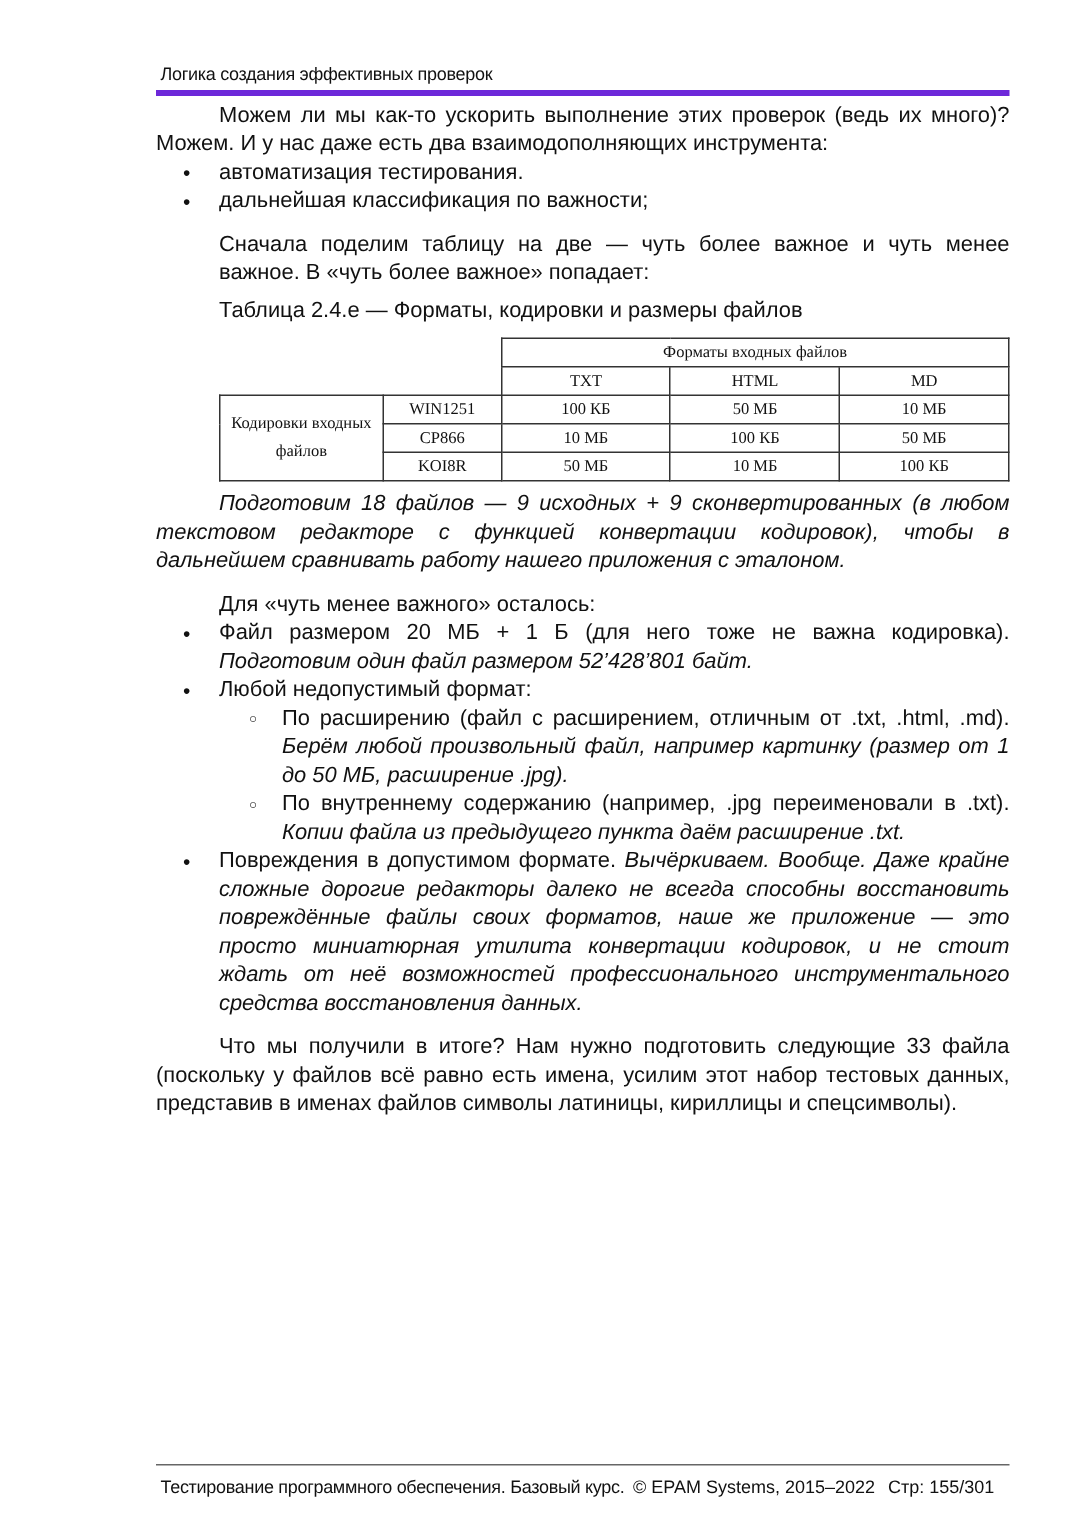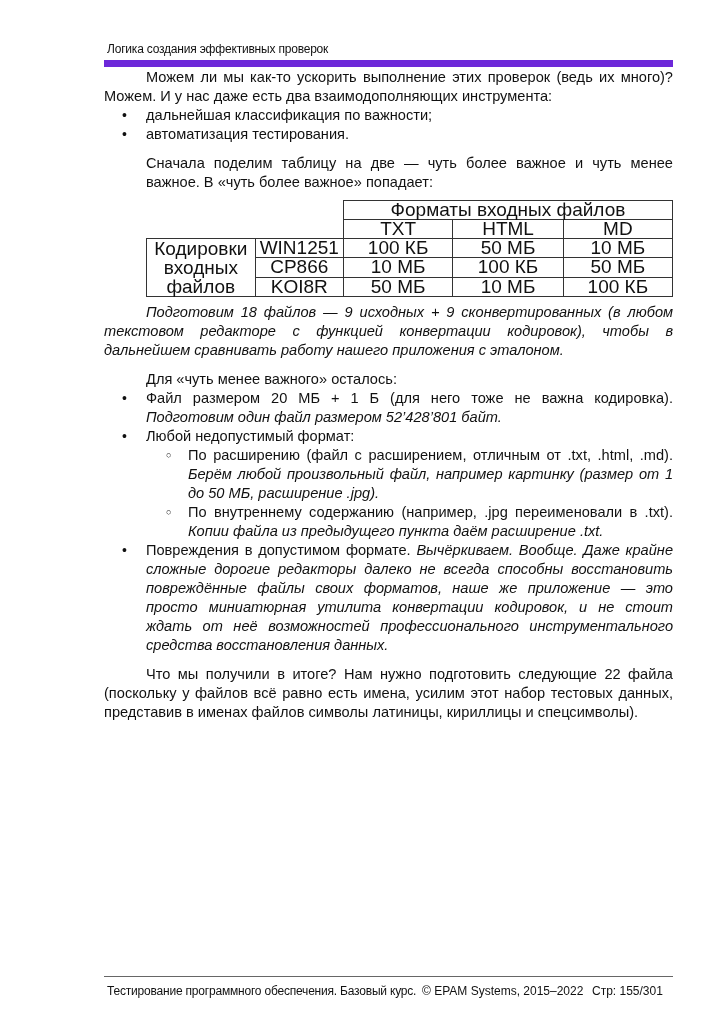--- a/index.html
+++ b/index.html
@@ -1,56 +1,57 @@
 <!DOCTYPE html>
 <html><head>
   <meta charset="utf-8">
   <style>
     html, body { margin:0; padding:0; background:#ffffff; }
     body { width:725px; height:1024px; position:relative; overflow:hidden;
       font-family:"Liberation Sans", sans-serif; color:#111; }
     .header { position:absolute; left:104px; top:40px; width:569px; height:20px;
-      border-bottom:7px solid #6d28d9; font-size:12px; letter-spacing:-0.2px; }
+      border-bottom:4px solid #6d28d9; font-size:12px; letter-spacing:-0.2px; }
     .header span { position:absolute; left:3px; top:2px; }
     .content { position:absolute; left:104px; top:68px; width:569px; font-size:14.6px; line-height:19px; }
     p { margin:0; text-align:justify; }
     .indent { text-indent:42px; }
     .block-indent { padding-left:42px; }
     ul.l1 { list-style:none; margin:0; padding:0; }
     ul.l1 > li { position:relative; padding-left:42px; text-align:justify; }
     ul.l1 > li::before { content:"•"; position:absolute; left:18px; top:0; font-size:14px; }
     ul.l2 { list-style:none; margin:0; padding:0; }
     ul.l2 > li { position:relative; padding-left:42px; text-align:justify; }
     ul.l2 > li::before { content:"○"; position:absolute; left:20px; top:0; font-size:9px; }
     i { font-style:italic; }
     .caption { margin-top:6px; padding-left:42px; }
-    table { border-collapse:collapse; margin-left:42px; margin-top:8px; font-size:19px; }
+    table { border-collapse:collapse; margin-left:42px; margin-top:8px; font-size:11px;font-family:Liberation Serif, serif; }
     td { border:1px solid #333; text-align:center; padding:0 4px; height:18px; line-height:18px; }
     td.blank { border:none; }
     .footer { position:absolute; left:104px; top:976px; width:569px; border-top:1px solid #666; font-size:12px; }
     .footer .f1 { position:absolute; left:3px; top:7px; letter-spacing:-0.2px; }
     .footer .f2 { position:absolute; left:318px; top:7px; }
     .footer .f3 { position:absolute; left:488px; top:7px; }
     .gap6 { height:6px; } .gap10 { height:10px; }
   </style>
 </head>
 <body>
 
 <div class="header">
   <span>Логика создания эффективных проверок</span>
 </div>
 
 <div class="content">
   <p class="indent">Можем ли мы как-то ускорить выполнение этих проверок (ведь их много)? Можем. И у нас даже есть два взаимодополняющих инструмента:</p>
   <ul class="l1">
+    <li>автоматизация тестирования.</li>
     <li>дальнейшая классификация по важности;</li>
-    <li>автоматизация тестирования.</li>
   </ul>
   <div class="gap10"></div>
   <p class="block-indent">Сначала поделим таблицу на две — чуть более важное и чуть менее важное. В «чуть более важное» попадает:</p>
+  <p class="caption">Таблица 2.4.е — Форматы, кодировки и размеры файлов</p>
 
   <table>
     <tbody>
         <tr>
       <td class="blank" colspan="2" rowspan="2"></td>
       <td colspan="3">Форматы входных файлов</td>
     </tr>
     <tr>
       <td style="width:104px">TXT</td>
       <td style="width:104px">HTML</td>
@@ -86,20 +87,20 @@
     <li><span>Файл размером 20 МБ + 1 Б (для него тоже не важна кодировка). </span><i>Подготовим один файл размером 52’428’801 байт.</i></li>
     <li><span>Любой недопустимый формат:</span>
       <ul class="l2">
         <li><span>По расширению (файл с расширением, отличным от .txt, .html, .md). </span><i>Берём любой произвольный файл, например картинку (размер от 1 до 50 МБ, расширение .jpg).</i></li>
         <li><span>По внутреннему содержанию (например, .jpg переименовали в .txt). </span><i>Копии файла из предыдущего пункта даём расширение .txt.</i></li>
       </ul>
     </li>
     <li><span>Повреждения в допустимом формате. </span><i>Вычёркиваем. Вообще. Даже крайне сложные дорогие редакторы далеко не всегда способны восстановить повреждённые файлы своих форматов, наше же приложение — это просто миниатюрная утилита конвертации кодировок, и не стоит ждать от неё возможностей профессионального инструментального средства восстановления данных.</i></li>
   </ul>
   <div class="gap10"></div>
-  <p class="indent">Что мы получили в итоге? Нам нужно подготовить следующие 22 файла (поскольку у файлов всё равно есть имена, усилим этот набор тестовых данных, представив в именах файлов символы латиницы, кириллицы и спецсимволы).</p>
+  <p class="indent">Что мы получили в итоге? Нам нужно подготовить следующие 33 файла (поскольку у файлов всё равно есть имена, усилим этот набор тестовых данных, представив в именах файлов символы латиницы, кириллицы и спецсимволы).</p>
 </div>
 
 <div class="footer">
   <span class="f1">Тестирование программного обеспечения. Базовый курс.</span>
   <span class="f2">© EPAM Systems, 2015–2022</span>
   <span class="f3">Стр: 155/301</span>
 </div>
 
 </body></html>

